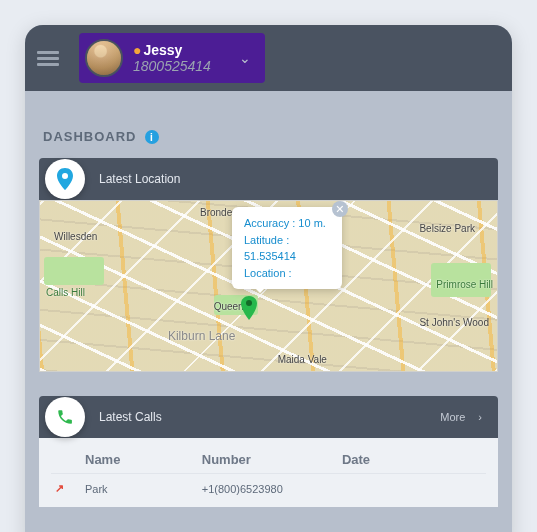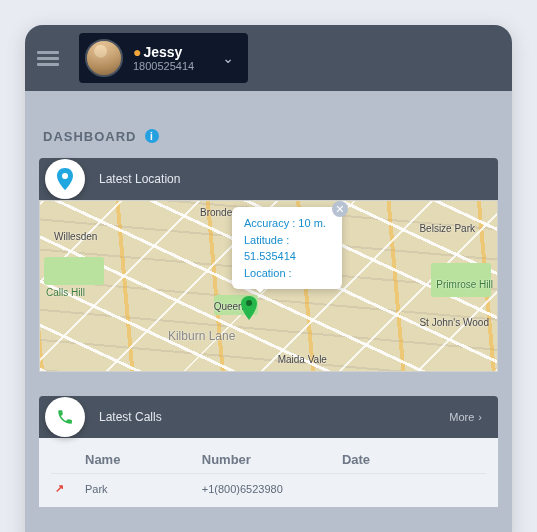--- a/index.html
+++ b/index.html
@@ -24,45 +24,45 @@
     padding: 8px 12px;
   }
   .menu-icon {
     width: 22px; height: 18px;
     display: flex; flex-direction: column; justify-content: space-around;
     cursor: pointer;
     margin-right: 20px;
   }
   .menu-icon span { display:block; height:3px; background:#9aa3b0; border-radius:1px; }
   .profile {
-    background:#0f172a;
+    background:#4c1d95;
     display:flex; align-items:center;
     padding:6px 14px 6px 6px;
     border-radius:4px;
   }
   .avatar {
     width:38px; height:38px; border-radius:50%;
     background: radial-gradient(circle at 40% 30%, #f5d7a8 18%, #d9ad7a 22%, #c79a5e 55%, #8a6a45 100%);
     background-size:cover;
     margin-right:10px;
     border:2px solid #49525f;
     position:relative;
     overflow:hidden;
   }
   .avatar::after{
     content:""; position:absolute; inset:0;
     background: linear-gradient(180deg, rgba(255,240,210,.3) 0%, rgba(120,90,60,.4) 100%);
   }
   .profile-info { display:flex; flex-direction:column; }
   .profile-name { color:#fff; font-weight:600; font-size:14px; }
   .status-dot { color:#f2a63a; font-size:14px; margin-right:2px; }
-  .profile-id { color:#9aa3b0; font-size:11px; }
+  .profile-id { color:#9aa3b0; font-size:14px;font-style:italic; }
   .chev { margin-left:28px; color:#b8c0cc; font-size:14px; }
   .content { padding: 20px 14px; }
-  .page-title-row { display:flex; align-items:flex-start; margin: 18px 4px 14px; }
+  .page-title-row { display:flex; align-items:flex-end; margin: 18px 4px 14px; }
   .page-title { color:#5e6a7a; font-size:13px; font-weight:700; letter-spacing:1px; }
   .info-btn {
     width:14px;height:14px;border-radius:50%;
     background:#25a0e0;color:#fff;font-size:10px;font-weight:bold;
     display:flex;align-items:center;justify-content:center;margin-left:8px;
     cursor:pointer;
   }
   .card { margin: 0 0 24px; }
   .card-header {
     background:#4a5361;
@@ -73,21 +73,21 @@
     border-radius:4px 4px 0 0;
     display:flex; align-items:center;
   }
   .card-icon {
     position:absolute; left:6px; top:50%; transform:translateY(-50%);
     width:40px;height:40px;border-radius:50%;
     background:#fff;
     display:flex;align-items:center;justify-content:center;
     box-shadow:0 2px 6px rgba(0,0,0,.25);
   }
-  .card-more { margin-left:auto; color:#c4cad4; font-size:11px; display:flex; align-items:center; gap:4px; cursor:pointer;}
+  .card-more { margin-left:auto; color:#c4cad4; font-size:11px; display:flex; align-items:center; gap:13px; cursor:pointer;}
   .map {
     height:172px;
     background:
       linear-gradient(90deg, rgba(220,200,120,.4) 0 100%),
       linear-gradient(0deg, #e8e6df 0 100%);
     border:1px solid #d0d0cc;
     position:relative;
     overflow:hidden;
   }
   .map-roads{

